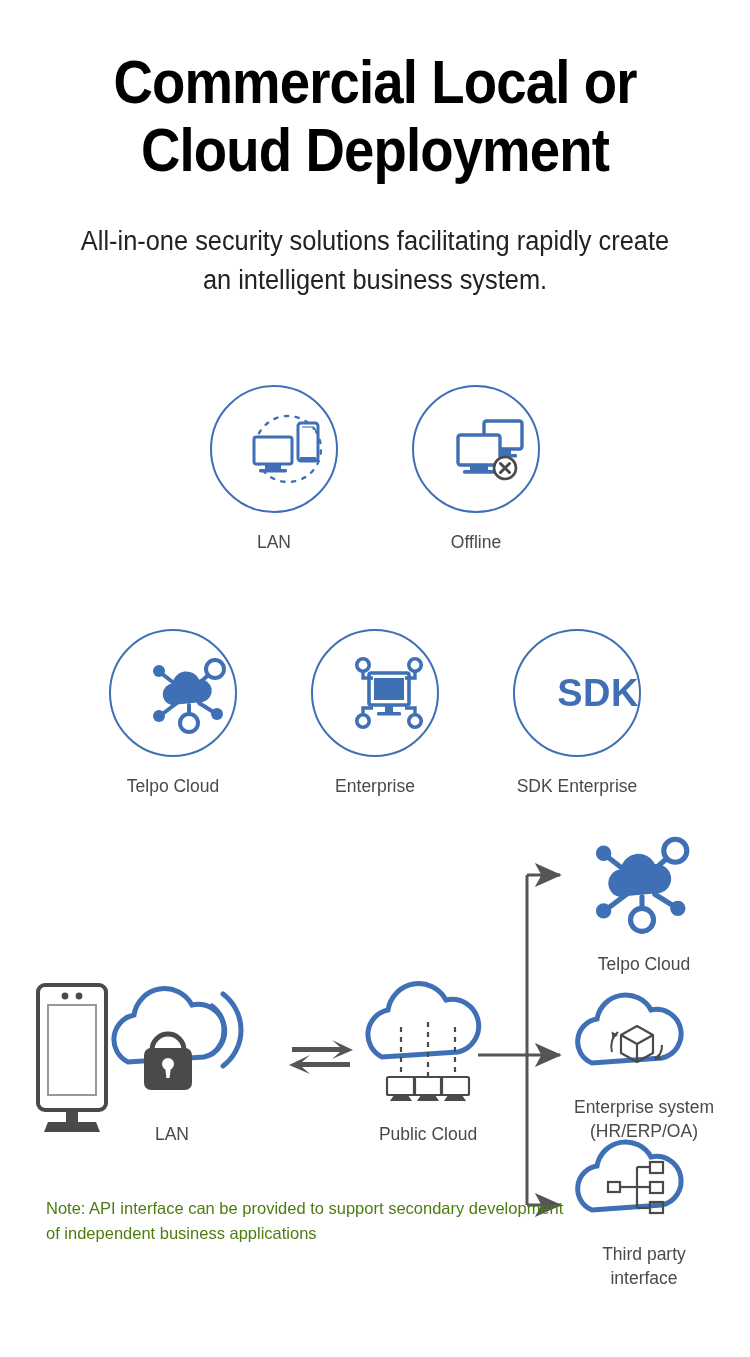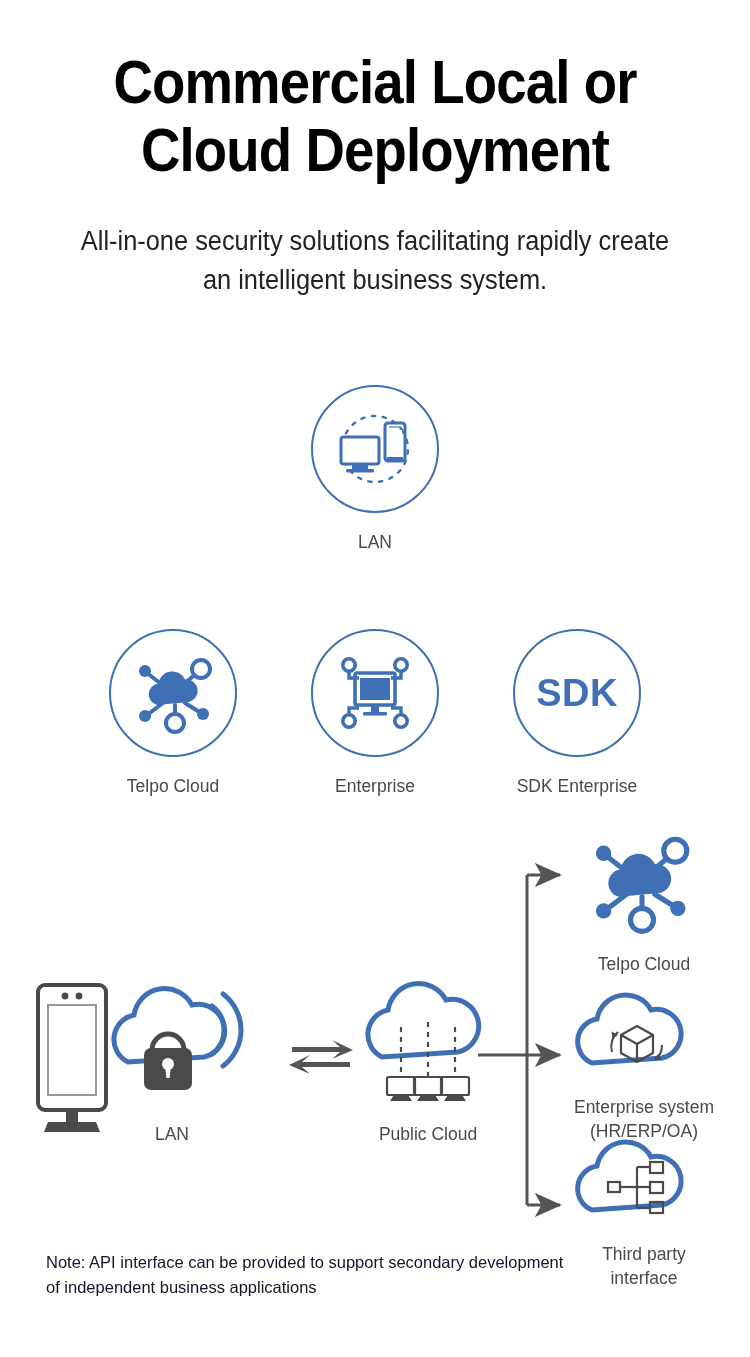--- a/index.html
+++ b/index.html
@@ -32,38 +32,38 @@
     transform-origin:50% 0;
   }
 
   
   .grid{position:absolute;left:0;top:385px;width:750px;}
   .grid-row{display:flex;justify-content:center;gap:0;}
   .cell{width:202px;display:flex;flex-direction:column;align-items:center;}
   .circle{
     width:128px;height:128px;border-radius:50%;
     border:2px solid #3f6fb5;
-    display:flex;align-items:center;justify-content:center;
+    display:flex;align-items:center;justify-content:flex-end;
     box-sizing:border-box;
   }
   .cell-label{
     margin-top:19px;font-size:17.5px;color:#4a4a4a;
     text-align:center;white-space:nowrap;
   }
   .row2{margin-top:76px;}
   .sdk-text{
     font-family:"Liberation Sans","DejaVu Sans",sans-serif;
     font-weight:bold;font-size:38px;color:#3f6fb5;letter-spacing:0.5px;
   }
 
   
   .diagram{position:absolute;left:0;top:800px;width:750px;height:557px;}
   .note{
-    position:absolute;left:46px;top:1250px;width:520px;
-    font-size:16.5px;line-height:25px;color:#0f172a;
+    position:absolute;left:46px;top:1196px;width:520px;
+    font-size:16.5px;line-height:25px;color:#4d7c0f;
   }
   svg{display:block;overflow:visible;}
 </style>
 </head>
 <body>
 
 <div class="page">
 
   <div class="title">
     <div>Commercial Local or</div>
@@ -87,20 +87,35 @@
             <rect x="19" y="68" width="28" height="3.5" rx="1.4" fill="#3f6fb5"></rect>
             <rect x="58" y="22" width="20" height="38" rx="3" fill="none" stroke="#3f6fb5" stroke-width="3"></rect>
             <rect x="61" y="29" width="14" height="24" fill="#fff"></rect>
             <rect x="62" y="25" width="12" height="2" fill="#3f6fb5" opacity="0.55"></rect>
             <rect x="60" y="56" width="16" height="4" fill="#3f6fb5"></rect>
           </svg>
         </div>
         <div class="cell-label">LAN</div>
       </div>
 
+      <div class="cell">
+        <div class="circle">
+          <svg width="96" height="96" viewBox="0 0 96 96">
+            <rect x="42" y="20" width="38" height="28" rx="2.5" fill="none" stroke="#3f6fb5" stroke-width="3.4"></rect>
+            <rect x="53" y="48" width="16" height="5" fill="#3f6fb5"></rect>
+            <rect x="47" y="53" width="28" height="3.6" rx="1.4" fill="#3f6fb5"></rect>
+            <rect x="16" y="34" width="42" height="30" rx="2.5" fill="#fff" stroke="#3f6fb5" stroke-width="3.4"></rect>
+            <rect x="28" y="64" width="18" height="5" fill="#3f6fb5"></rect>
+            <rect x="21" y="69" width="32" height="3.8" rx="1.5" fill="#3f6fb5"></rect>
+            <circle cx="63" cy="67" r="11" fill="#fff" stroke="#4a4a4a" stroke-width="2.6"></circle>
+            <path d="M58.5 62.5 L67.5 71.5 M67.5 62.5 L58.5 71.5" stroke="#4a4a4a" stroke-width="3" stroke-linecap="round"></path>
+          </svg>
+        </div>
+        <div class="cell-label">Offline</div>
+      </div>
 
     </div>
 
     <div class="grid-row row2">
 
       <div class="cell">
         <div class="circle">
           <svg width="96" height="96" viewBox="0 0 96 96">
             <g stroke="#3f6fb5" stroke-width="4" stroke-linecap="round">
               <line x1="40" y1="42" x2="22" y2="28"></line>

